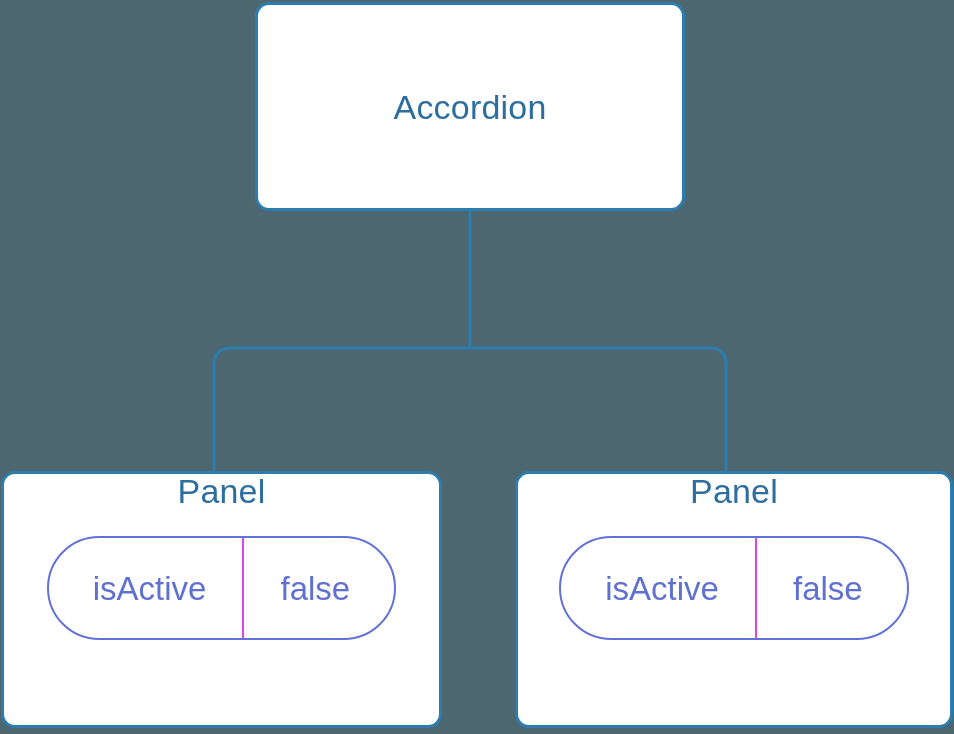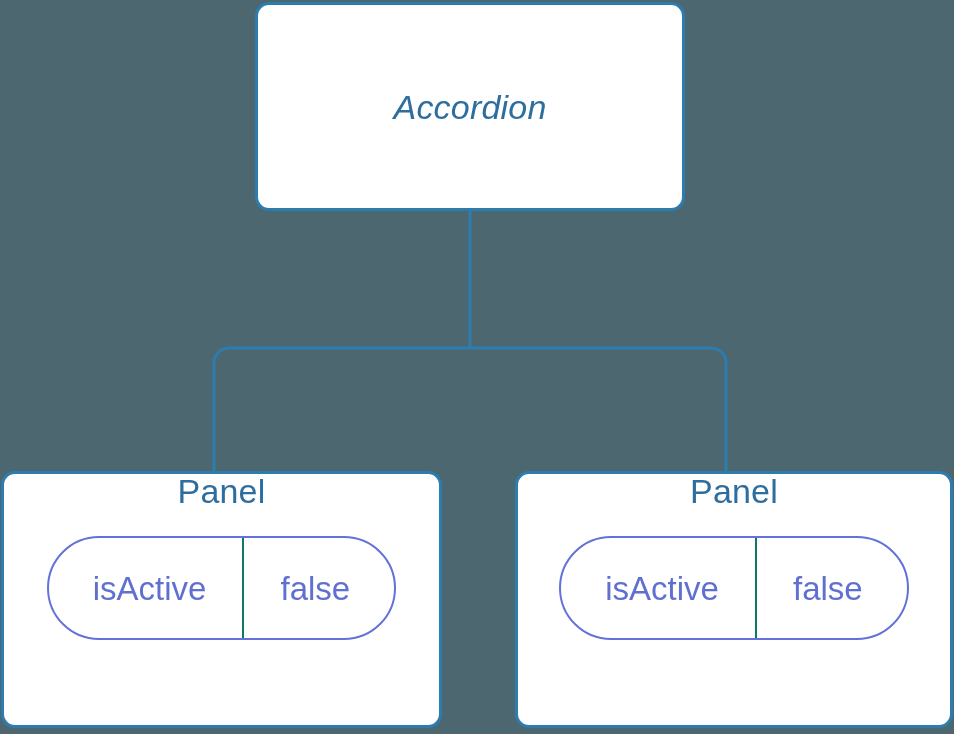--- a/index.html
+++ b/index.html
@@ -52,21 +52,20 @@
     white-space: nowrap;
   }
 
   
   #node-accordion {
     left: 255px;
     top: 2px;
     width: 430px;
     height: 209px;
     justify-content: center;
-    font-style: italic;
   }
 
   
   .panel-card {
     top: 471px;
     height: 257px;
     justify-content: flex-start;
   }
   #node-panel-0 { left: 1px;   width: 441px; }
   #node-panel-1 { left: 515px; width: 438px; }
@@ -94,21 +93,21 @@
     font-size: 33px;
     line-height: 1;
     white-space: nowrap;
     box-sizing: border-box;
   }
   .prop-key {
     padding: 0 36px 0 44px;
   }
   .prop-value {
     padding: 0 44px 0 36px;
-    border-left: 2px solid #0f766e;
+    border-left: 2px solid #d946ef;
   }
 </style>
 </head>
 <body>
 
 <div id="stage">
 
   <svg id="connectors" viewBox="0 0 954 734" width="954" height="734" fill="none">
 
     <path d="M 470 209 L 470 348" stroke="#2d7cae" stroke-width="3" fill="none"></path>

